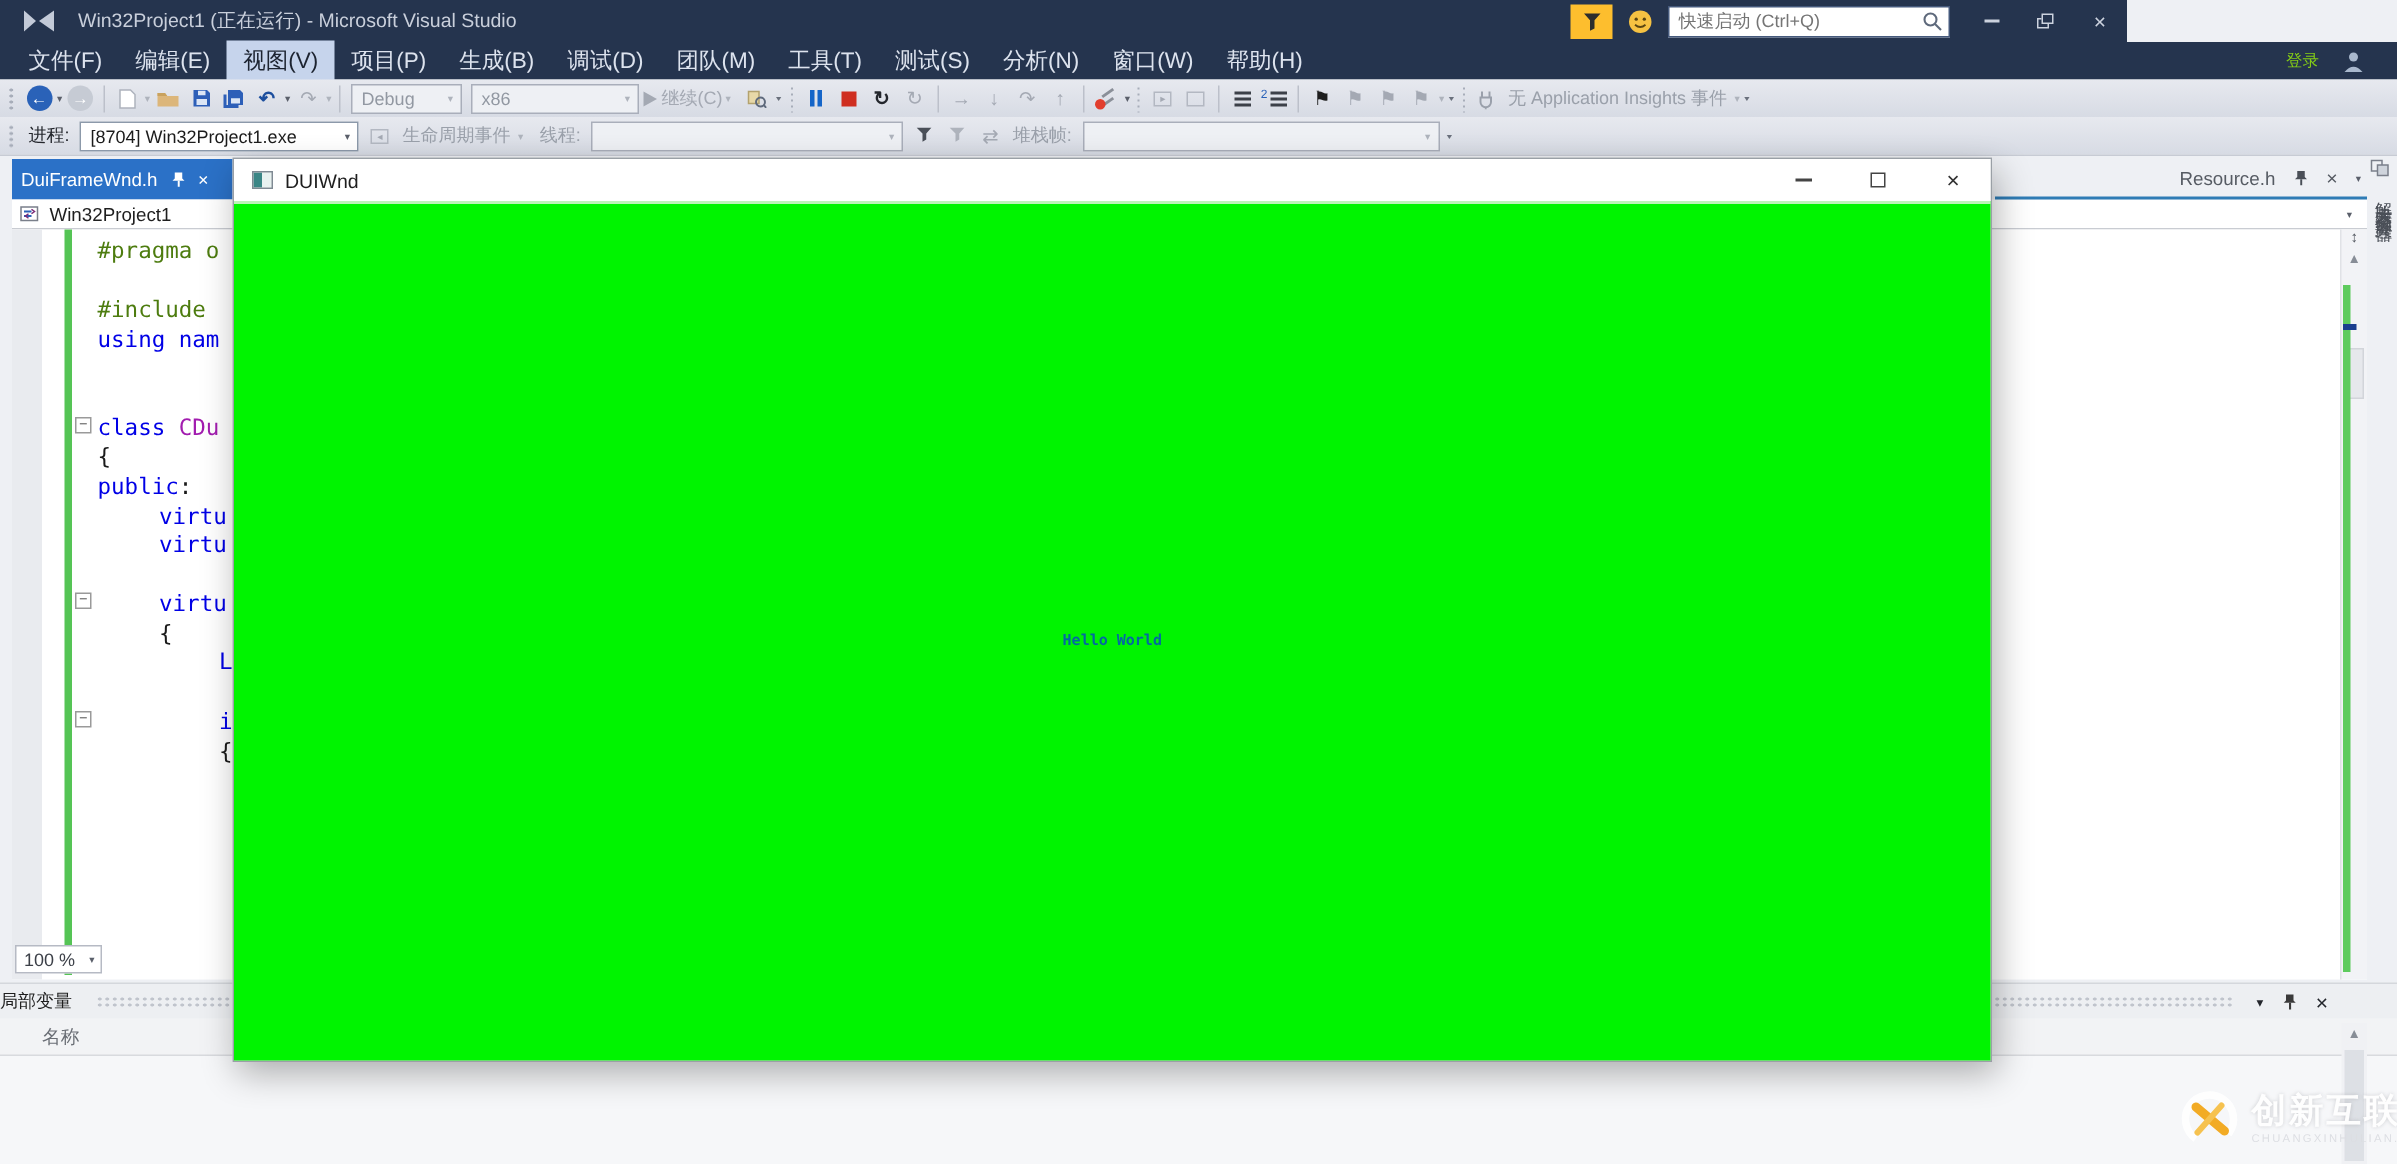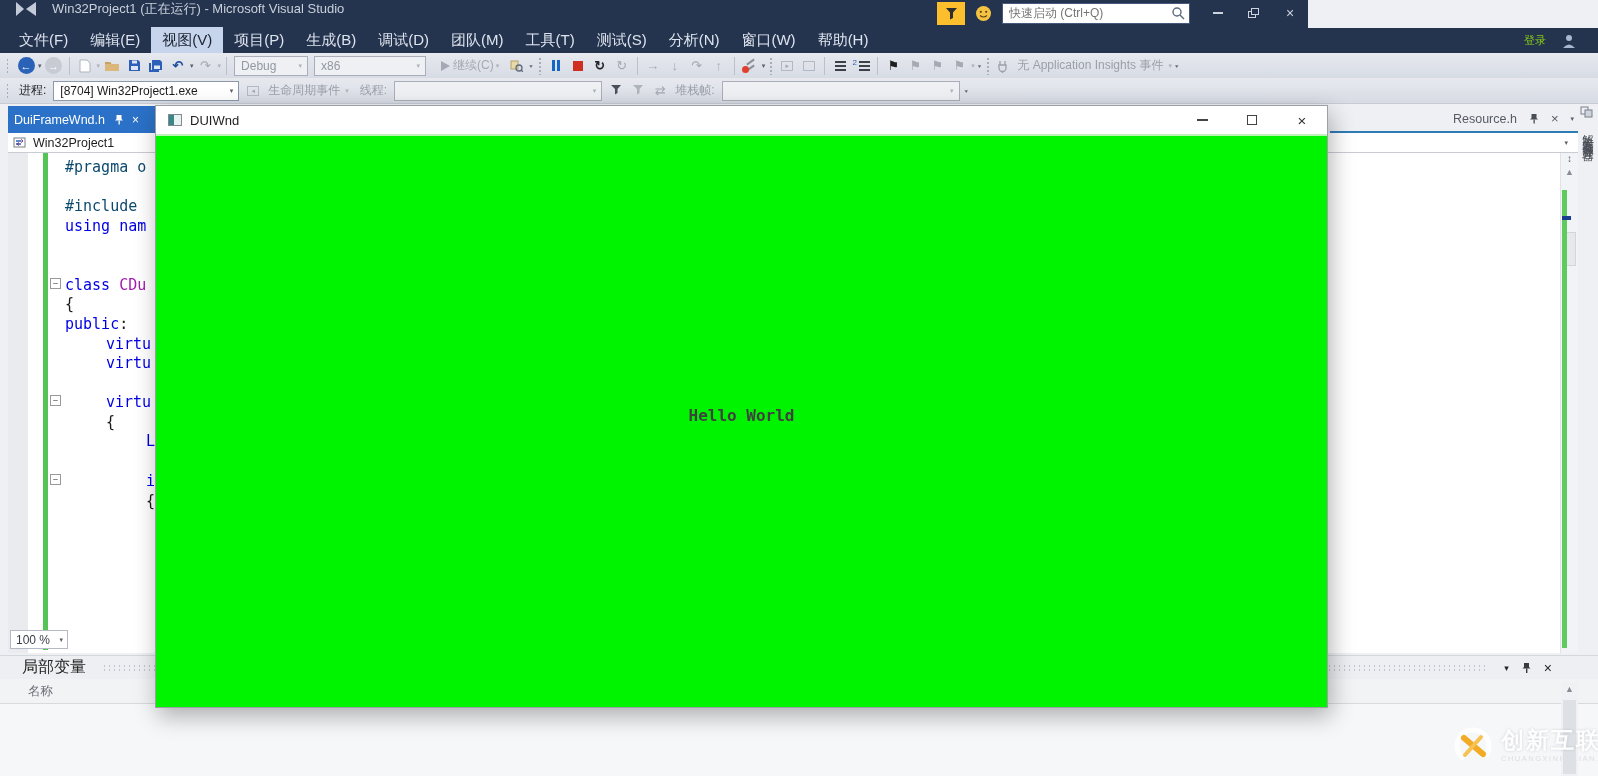--- a/index.html
+++ b/index.html
@@ -1,19 +1,19 @@
 <!DOCTYPE html>
 <html><head>
 <meta charset="utf-8">
 <style>
 *{margin:0;padding:0;box-sizing:border-box}
 body{font-family:"Liberation Sans",sans-serif;background:#888}
 #app{position:relative;width:1598px;height:776px;background:#eef0f4;overflow:hidden;font-size:12px}
 
-.titlebar{position:absolute;left:0;top:0;width:1308px;height:28px;background:#25344e;display:flex;align-items:flex-start}
+.titlebar{position:absolute;left:0;top:0;width:1418px;height:28px;background:#25344e;display:flex;align-items:center}
 .vstitle{color:#c9cfdb;font-size:13px;margin-left:14px}
 .wb{width:36px;height:26px;display:flex;align-items:center;justify-content:center;color:#ccd2de}
 .minbar{display:inline-block;width:10px;height:2px;background:#ccd2de}
 .restore{position:relative;width:12px;height:10px}
 .restore i{position:absolute;border:1px solid #ccd2de;width:8px;height:7px;background:#25344e}
 .restore i.b{left:0;top:3px}.restore i.t{left:3px;top:0}
 .xglyph{font-size:14px}
 .qlbox{display:flex;align-items:center;width:188px;height:21px;background:#fff;border:1px solid #45597c;margin:0 10px}
 .qlbox input{flex:1;border:0;outline:0;font-size:12px;color:#333;padding:0 6px;background:transparent;font-family:"Liberation Sans",sans-serif}
 .funnelbtn{width:28px;height:23px;background:#fdbe2e;display:flex;align-items:center;justify-content:center}
@@ -49,21 +49,21 @@
 .bpwrap{position:relative;width:16px;height:14px}
 .bpwrap i{position:absolute;width:9px;height:2px;background:#8a8f98;left:4px}
 .bpwrap .reddot{position:absolute;width:7px;height:7px;border-radius:50%;background:#e23e2e;left:0;bottom:0}
 
 .tab-active{position:absolute;left:8px;top:106px;width:148px;height:27px;background:#2b71c7;color:#fff;display:flex;align-items:center;padding:0 6px;font-size:12.5px}
 .navbar{position:absolute;left:8px;top:133px;width:1570px;height:20px;background:#fff;border-bottom:1px solid #c9ccd2;display:flex;align-items:center;font-size:12.5px;color:#1e1e1e}
 .editor{position:absolute;left:8px;top:153px;width:1570px;height:500px;background:#fff}
 .indmargin{position:absolute;left:8px;top:153px;width:20px;height:500px;background:#e9ebef}
 .chbar{position:absolute;left:43px;top:153px;width:5px;height:497px;background:#55c455}
 .cl{position:absolute;font-family:"DejaVu Sans Mono",monospace;font-size:15px;white-space:pre}
-.pp{color:#0c4a6e}.kw{color:#0000e6}.ty{color:#a21caf}.pl{color:#1a1a1a}
+.pp{color:#4d7c0f}.kw{color:#0000e6}.ty{color:#a21caf}.pl{color:#1a1a1a}
 .fold{position:absolute;left:50px;width:11px;height:11px;border:1px solid #9a9a9a;background:#fff;color:#666;font-size:9px;line-height:9px;text-align:center;font-family:"DejaVu Sans Mono",monospace}
 .zoomcmb{position:absolute;left:10px;top:630px;width:58px;height:19px;background:#fff;border:1px solid #b6bac4;display:flex;align-items:center;padding:0 3px 0 5px;font-size:12px;color:#3c4048}
 
 .rtab{position:absolute;left:1330px;top:106px;width:250px;height:25px;display:flex;align-items:center;justify-content:flex-end;color:#565b63;font-size:12.5px}
 .rtabline{position:absolute;left:1330px;top:131px;width:248px;height:2px;background:#2f7cb5}
 .rscroll{position:absolute;left:1560px;top:153px;width:18px;height:500px;background:#f2f3f6;border-left:1px solid #e0e2e6}
 .sidetab{position:absolute;left:1580px;top:106px;width:18px;height:160px}
 .vtext{writing-mode:vertical-rl;text-orientation:upright;font-size:11.5px;color:#4a4f57;letter-spacing:2px;margin-top:4px}
 
 .locals-h{position:absolute;left:0;top:655px;width:1598px;height:24px;background:#edeff2;display:flex;align-items:center;border-top:1px solid #d4d7dc}
@@ -75,21 +75,21 @@
 .duiwnd{position:absolute;left:155px;top:105px;width:1173px;height:603px;border:1px solid #9aa0a6;box-shadow:3px 8px 22px rgba(0,0,0,.3);background:#fff}
 .dw-title{height:28px;background:#fff;display:flex;align-items:center;padding-left:12px}
 .dw-icon{width:14px;height:12px;border:1px solid #7f8a93;background:linear-gradient(90deg,#3b8686 0 45%,#e8f2f0 45%);margin-right:8px}
 .dw-text{font-size:13px;color:#1e1e1e}
 .dw-btns{margin-left:auto;display:flex;width:150px;height:28px}
 .dwb{flex:1;display:flex;align-items:center;justify-content:center;color:#333}
 .dwb .minbar2{width:11px;height:1.5px;background:#444}
 .dwb .maxbox2{width:10px;height:10px;border:1px solid #444}
 .dwx{font-size:15px}
 .dw-client{position:relative;height:573px;background:#00f400;border-top:2px solid #bdf3b8}
-.hello{position:absolute;left:50%;top:270px;transform:translateX(-50%);font-family:"DejaVu Sans Mono",monospace;font-size:16px;font-weight:bold;color:#404040}
+.hello{position:absolute;left:50%;top:286px;transform:translateX(-50%);font-family:"DejaVu Sans Mono",monospace;font-size:10px;font-weight:bold;color:#0369a1}
 
 .wm{position:absolute;left:1452px;top:725px;display:flex;align-items:center;gap:7px;opacity:.96}
 .wm-txt .brand{font-size:23px;font-weight:bold;color:#fff;text-shadow:0 0 3px rgba(150,150,155,.45);letter-spacing:2px;line-height:23px}
 .wm-txt .sub{font-size:7.5px;color:#dcdee2;letter-spacing:1.5px;margin-top:2px}
 .up{font-size:9px;color:#878d96}
 </style>
 </head>
 <body>
 
 <div id="app">
@@ -196,21 +196,21 @@
     <div class="cmb" style="width:74px">
         <span>Debug</span>
         <span class="sp"></span>
         <span class="car dis">▾</span>
       </div>
     <div class="cmb" style="width:112px">
         <span>x86</span>
         <span class="sp"></span>
         <span class="car dis">▾</span>
       </div>
-    <span class="tbtn dis" style="margin-left:12px">
+    <span class="tbtn dis" style="margin-left:0">
         <i class="playtri"></i>
         <span style="font-size:12px">继续(C)</span>
       </span>
     <span class="car dis">▾</span>
     <span class="tbtn" style="margin-left:6px">
         <svg width="13" height="13">
           <rect x="1" y="2" width="7" height="8" fill="#e8d9a8" stroke="#b3a26e"></rect>
           <circle cx="9" cy="9" r="3" fill="none" stroke="#5f6a7c" stroke-width="1.3"></circle>
           <line x1="11" y1="11" x2="13" y2="13" stroke="#5f6a7c" stroke-width="1.3"></line>
         </svg>
@@ -376,21 +376,21 @@
 
   <div class="sidetab">
     <svg width="13" height="12">
         <rect x="1" y="1" width="7" height="7" fill="none" stroke="#7a7f8a"></rect>
         <rect x="5" y="4" width="7" height="7" fill="#cfd4dc" stroke="#7a7f8a"></rect>
       </svg>
     <div class="vtext">解决方案资源管理器</div>
   </div>
 
   <div class="locals-h">
-    <span style="margin-left:22px;font-size:16px;color:#1e1e1e">局部变量</span>
+    <span style="margin-left:0;font-size:12px;color:#1e1e1e">局部变量</span>
     <span class="dots"></span>
     <span class="car" style="font-size:9px;color:#23262c;margin-right:12px">▾</span>
     <svg width="11" height="12" style="margin-right:12px">
         <path d="M3 1h5v4l1.5 1.5h-8L3 5z" fill="#3a3a3a"></path>
         <rect x="5" y="6.5" width="1.4" height="4.5" fill="#3a3a3a"></rect>
       </svg>
     <span style="font-size:14px;color:#23262c;margin-right:46px">×</span>
   </div>
   <div class="colrow">
     <span style="margin-left:28px;font-size:12.5px;color:#6a6e75">名称</span>

